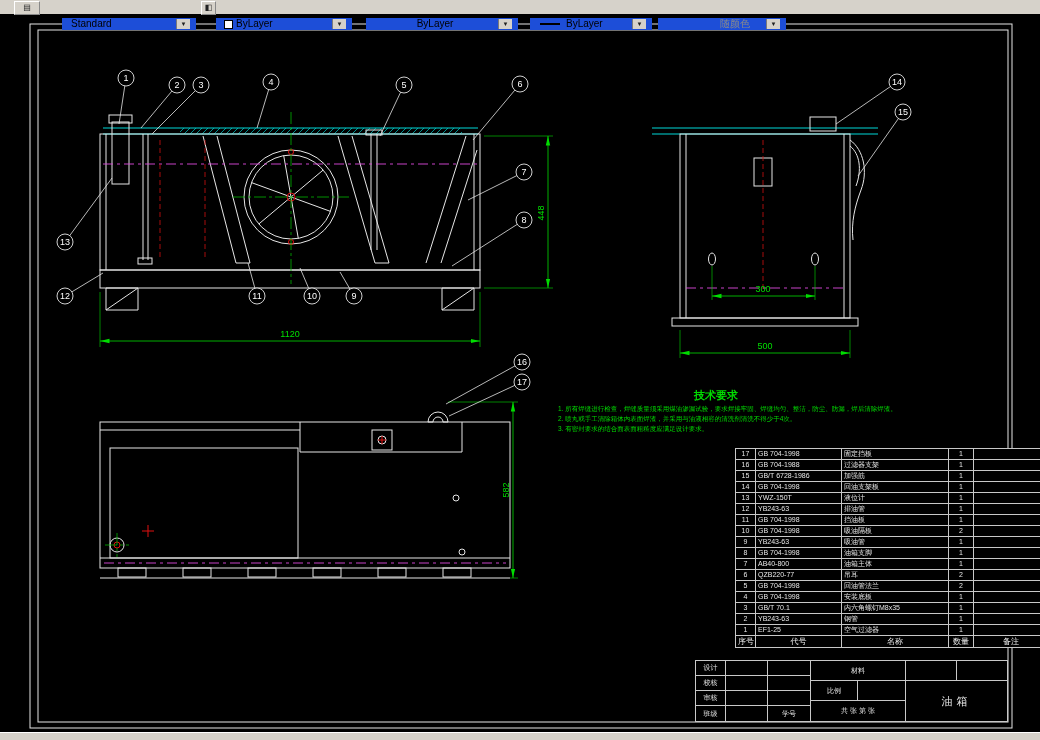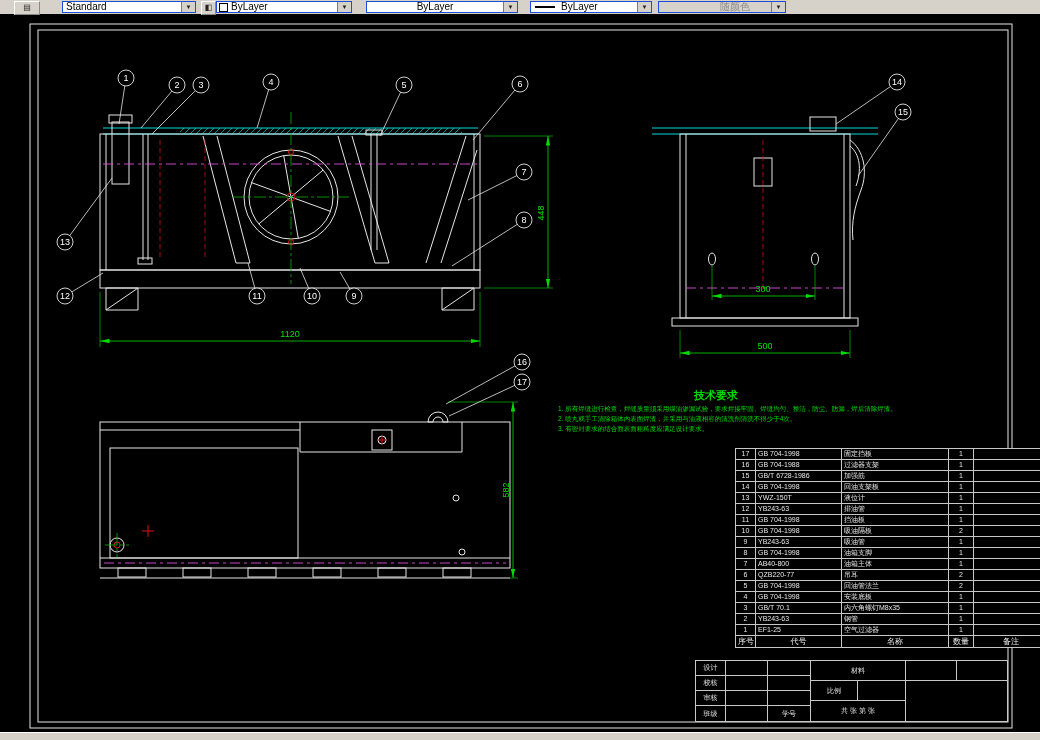--- a/index.html
+++ b/index.html
@@ -3,21 +3,21 @@
 <meta charset="utf-8">
 <style>
   html,body{margin:0;padding:0;background:#000;}
   body{font-family:"Liberation Sans",sans-serif;}
   #app{position:relative;width:1040px;height:740px;background:#000;overflow:hidden;}
 
   
   .toolbar{position:absolute;left:0;top:0;width:1040px;height:14px;background:#d6d2ca;z-index:5;}
   .tb-btn{position:absolute;top:1px;height:12px;background:#d6d2ca;border:1px solid #888;
           border-top-color:#fff;border-left-color:#fff;font-size:8px;line-height:11px;text-align:center;color:#222;}
-  .combo{position:absolute;top:1px;height:12px;background:#fff;border:1px solid #1d4ed8;display:flex;align-items:center;box-sizing:border-box;}
+  .combo{position:absolute;top:18px;height:12px;background:#fff;border:6px solid #1d4ed8;display:flex;align-items:center;box-sizing:border-box;}
   .combo .cfield{flex:1;font-size:10px;line-height:10px;color:#000;padding:0 3px;white-space:nowrap;overflow:hidden;}
   .combo .center{text-align:center;}
   .combo .carrow{width:13px;height:10px;background:#d6d2ca;border-left:1px solid #7a7a7a;
                  font-size:6px;line-height:10px;text-align:center;color:#222;}
   .combo .swatch{width:7px;height:7px;border:1px solid #000;background:#fff;margin-left:2px;flex:none;}
   .combo .lwline{display:inline-block;width:20px;border-top:2px solid #000;margin:0 3px 0 4px;flex:none;}
   .combo.disabled{background:#d6d2ca;padding-left:40px;}
   .combo.disabled .cfield{color:#8a8a8a;}
 
   
@@ -471,17 +471,18 @@
   <div class="tb-cell" style="left:72px;top:30px;width:43px;height:15px;"></div>
   <div class="tb-cell nbb" style="left:72px;top:45px;width:43px;height:15px;">学号</div>
 
   <div class="tb-cell" style="left:115px;top:0;width:95px;height:20px;">材料</div>
   <div class="tb-cell" style="left:115px;top:20px;width:47px;height:20px;">比例</div>
   <div class="tb-cell" style="left:162px;top:20px;width:48px;height:20px;"></div>
   <div class="tb-cell nbb" style="left:115px;top:40px;width:95px;height:20px;">共 张 第 张</div>
 
   <div class="tb-cell" style="left:210px;top:0;width:51px;height:20px;"></div>
   <div class="tb-cell nbr" style="left:261px;top:0;width:50px;height:20px;"></div>
+  <div class="tb-cell title nbr nbb" style="left:210px;top:20px;width:101px;height:40px;">油箱</div>
 </div>
 
 <div class="statusbar"></div>
 
 </div>
 
 </body></html>

